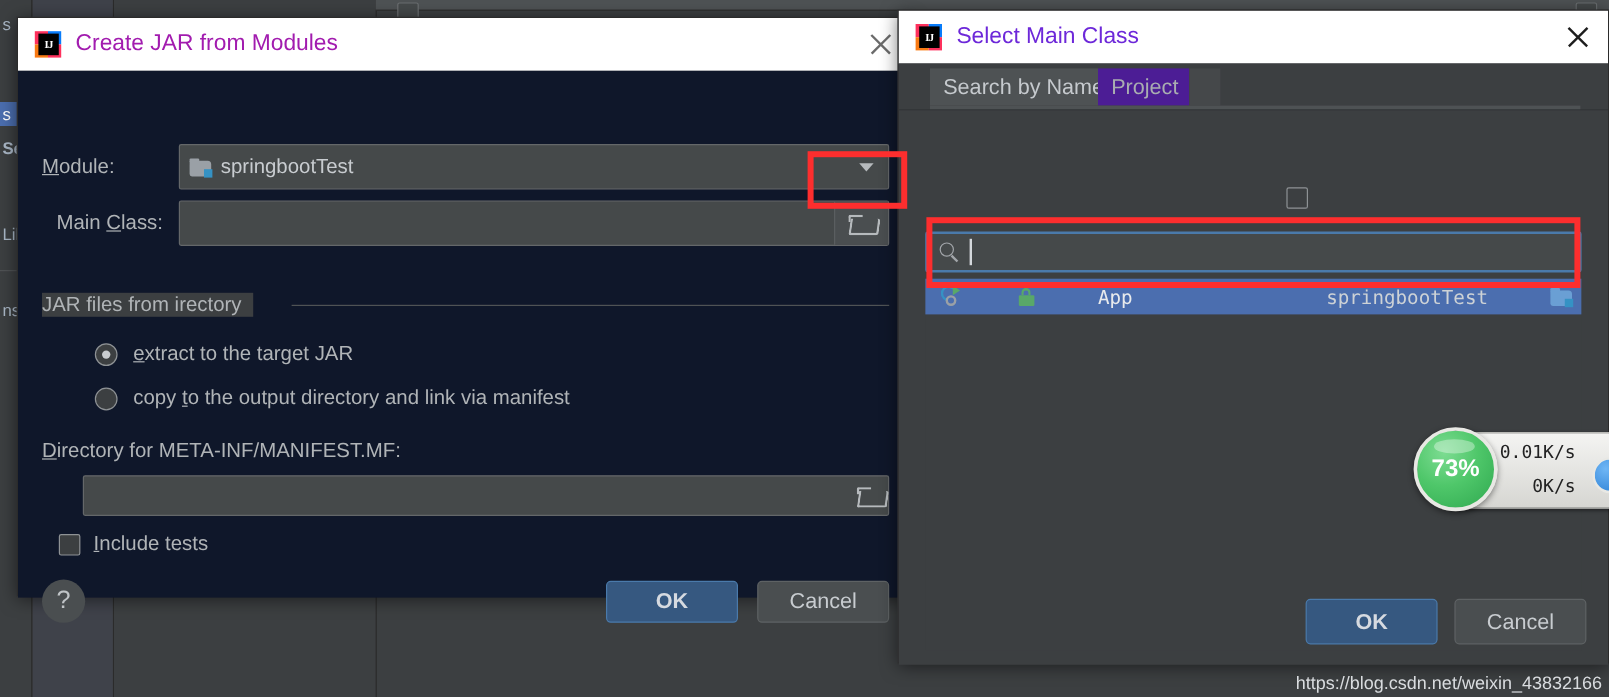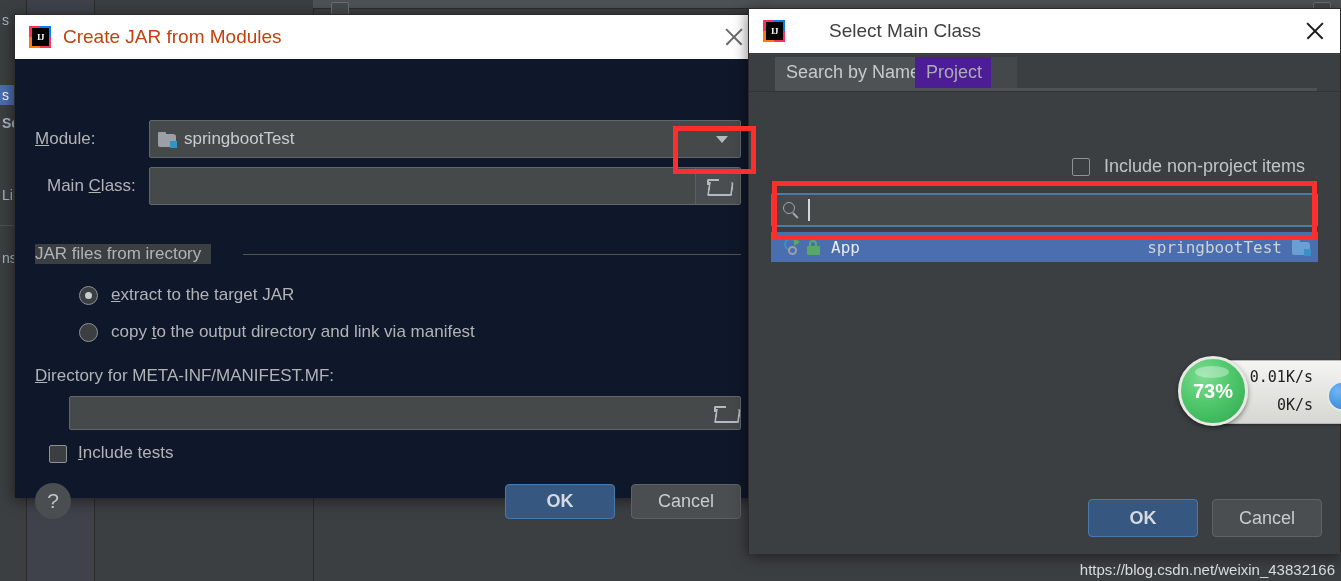--- a/index.html
+++ b/index.html
@@ -125,24 +125,24 @@
     font-size: 9px;
     font-weight: bold;
     font-family: "Liberation Serif", serif;
     display: flex;
     align-items: center;
     justify-content: center;
     letter-spacing: -0.5px;
   }
   .title-text {
     font-size: 19px;
-    color: #c2410c;
-    white-space: nowrap;
-  }
-  .title-text.dark { color: #404040; margin-left: 32px; }
+    color: #a21caf;
+    white-space: nowrap;
+  }
+  .title-text.dark { color: #6d28d9; }
   .title-close {
     margin-left: auto;
     width: 30px; height: 30px;
     position: relative;
     flex: 0 0 auto;
   }
   .title-close::before, .title-close::after {
     content: "";
     position: absolute;
     left: 4px; top: 14px;
@@ -747,33 +747,32 @@
 
       <div class="tabstrip">
         <div class="tab active" style="left:26px; width:140px;">Search by Name</div>
         <div class="tab inactive" style="left:166px; width:76px;">Project</div>
         <div class="tab-tail" style="left:242px; width:26px;"></div>
         <div class="tab-underline" style="left:26px; top:35px; width:542px;"></div>
       </div>
 
       <div class="cb-row" style="left:323px; top:103px;">
         <div class="checkbox" style="position:relative; left:0; top:0; margin-right:14px;"></div>
-        <span>Include non-project items</span>
       </div>
 
       <div class="search-wrap" style="left:22px; top:140px; width:547px; height:34px;" title="">
         <div class="mag">
           <div class="ring"></div>
             <div class="hdl"></div>
         </div>
         <div class="caret"></div>
       </div>
 
       <div class="results" style="left:22px; top:179px; width:547px; height:310px;">
-        <div class="result-row" style="top:0;">
+        <div class="result-row" style="top:0;gap:42px;">
           <div class="class-icon">
             <div class="cring"></div>
               <div class="crun"></div>
               <div class="cdot"></div>
           </div>
           <div class="lock-icon">
             <div class="lshk"></div>
               <div class="lbody"></div>
           </div>
           <span class="mono">App</span>

